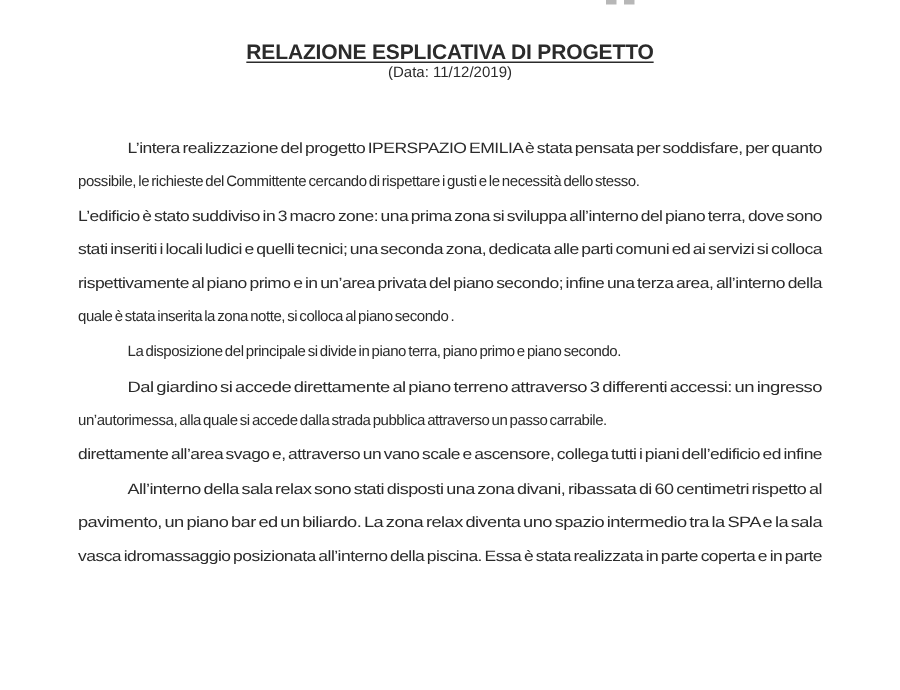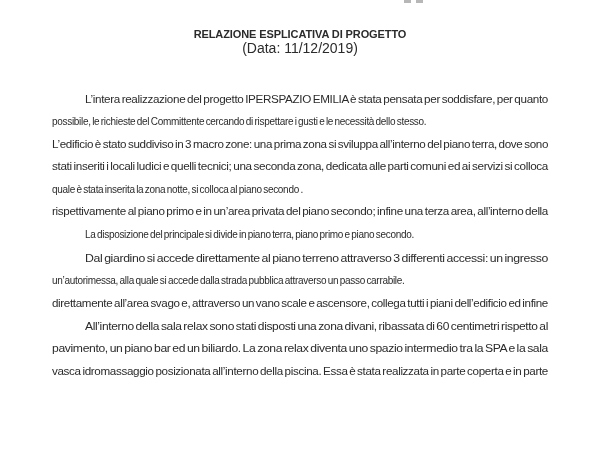--- a/index.html
+++ b/index.html
@@ -19,28 +19,29 @@
     left: 404px;
     top: 0;
     width: 7px;
     height: 3px;
     background: #9a9a9a;
     box-shadow: 12px 0 0 #9a9a9a;
     opacity: 0.7;
   }
   .header { margin-top: 27px; text-align: center; }
   .title {
-    font-size: 11px;
+    font-size: 14px;
     font-weight: bold;
     letter-spacing: -0.1px;
+    text-decoration: underline;
     text-underline-offset: 2px;
     line-height: 14px;
   }
   .date-line {
-    font-size: 14px;
+    font-size: 10px;
     line-height: 11px;
     margin-top: 2px;
     text-align: center;
   }
   .body {
     margin: 35px 52px 0 52px;
     width: 496px;
     font-size: 10px;
     letter-spacing: -0.3px;
     word-spacing: -1px;
@@ -67,22 +68,22 @@
   <div class="body">
 
     <div class="para first">
       <div class="line indent"><span class="txt just" style="transform: scaleX(1.1694);">L’intera realizzazione del progetto IPERSPAZIO EMILIA è stata pensata per soddisfare, per quanto</span></div>
       <div class="line"><span class="txt">possibile, le richieste del Committente cercando di rispettare i gusti e le necessità dello stesso.</span></div>
     </div>
 
     <div class="para cont">
       <div class="line"><span class="txt just" style="transform: scaleX(1.1638);">L’edificio è stato suddiviso in 3 macro zone: una prima zona si sviluppa all’interno del piano terra, dove sono</span></div>
       <div class="line"><span class="txt just" style="transform: scaleX(1.1724);">stati inseriti i locali ludici e quelli tecnici; una seconda zona, dedicata alle parti comuni ed ai servizi si colloca</span></div>
+      <div class="line"><span class="txt just" style="transform: scaleX(1.1674);">rispettivamente al piano primo e in un’area privata del piano secondo; infine una terza area, all’interno della</span></div>
       <div class="line"><span class="txt">quale è stata inserita la zona notte, si colloca al piano secondo .</span></div>
-      <div class="line"><span class="txt just" style="transform: scaleX(1.1674);">rispettivamente al piano primo e in un’area privata del piano secondo; infine una terza area, all’interno della</span></div>
     </div>
 
     <div class="para">
       <div class="line indent"><span class="txt">La disposizione del principale si divide in piano terra, piano primo e piano secondo.</span></div>
     </div>
 
     <div class="para">
       <div class="line indent"><span class="txt just" style="transform: scaleX(1.2286);">Dal giardino si accede direttamente al piano terreno attraverso 3 differenti accessi: un ingresso</span></div>
       <div class="line"><span class="txt">un’autorimessa, alla quale si accede dalla strada pubblica attraverso un passo carrabile.</span></div>
       <div class="line"><span class="txt just" style="transform: scaleX(1.1607);">direttamente all’area svago e, attraverso un vano scale e ascensore, collega tutti i piani dell’edificio ed infine</span></div>

